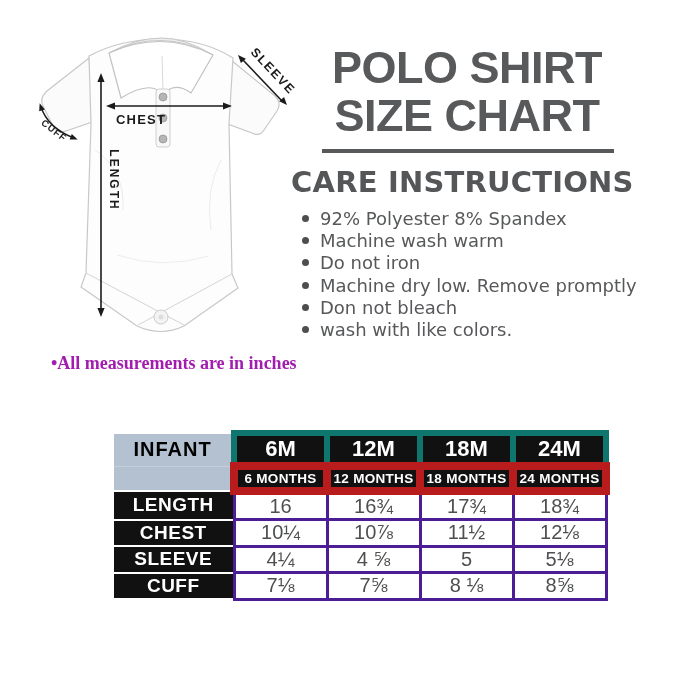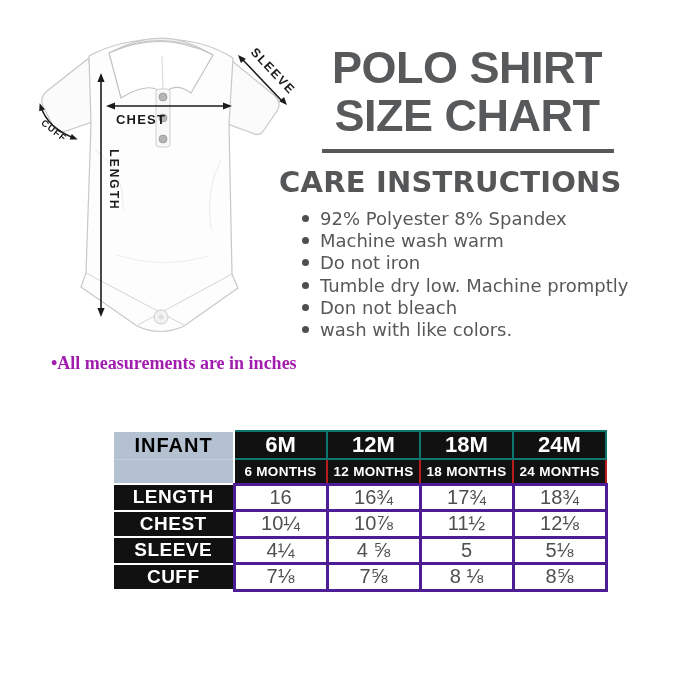--- a/index.html
+++ b/index.html
@@ -19,21 +19,21 @@
   
   .title{
     position:absolute;left:318px;top:44px;width:298px;text-align:center;
     font-size:45px;line-height:48px;font-weight:bold;color:#58595b;letter-spacing:-0.5px;
   }
   .title-underline{
     position:absolute;left:322px;top:149px;width:292px;height:4px;background:#58595b;
   }
   
   .care-heading{
-    position:absolute;left:279px;top:165px;margin:0;
+    position:absolute;left:291px;top:165px;margin:0;
     font-family:"DejaVu Sans",sans-serif;font-size:29px;font-weight:800;
     color:#555658;letter-spacing:0.2px;white-space:nowrap;
   }
   .care-list{
     position:absolute;left:302px;top:207px;width:390px;margin:0;padding:0;list-style:none;
     font-family:"DejaVu Sans",sans-serif;font-size:18px;color:#57585a;
   }
   .care-list li{
     display:flex;align-items:center;height:22.3px;white-space:nowrap;text-align:center;
   }
@@ -55,25 +55,25 @@
   .row-data{height:26.5px;}
   .cell-infant{
     background:var(--accent,#b3c1d1);color:#000000;font-weight:bold;font-size:20px;
     letter-spacing:1px;border:2px solid #fff;border-bottom:1px solid #c3cedb;
   }
   .cell-infant-sub{
     background:var(--accent,#b3c1d1);border:2px solid #fff;border-top:1px solid #c3cedb;
   }
   .cell-size{
     background:var(--table-black,#111);color:#fff;font-weight:bold;font-size:22px;
-    border:2px solid #0f766e;
+    border:6px solid #0f766e;
   }
   .cell-sub{
     background:var(--table-black,#111);color:#fff;font-weight:bold;font-size:13.5px;
-    letter-spacing:0.3px;border:2px solid #b91c1c;margin-left:8px;
+    letter-spacing:0.3px;border:8px solid #b91c1c;margin-left:8px;
   }
   .cell-rowlabel{
     background:var(--table-black,#111);color:#fff;font-weight:bold;font-size:19px;
     letter-spacing:0.5px;border:2px solid #fff;
   }
   .cell-val{
     background:#fff;color:#4e4f51;font-size:20px;border:3px solid #4c1d95;
   }
 </style>
 </head>
@@ -133,21 +133,21 @@
     <div>POLO SHIRT</div>
     <div>SIZE CHART</div>
   </div>
   <div class="title-underline"></div>
 
   <h2 class="care-heading">CARE INSTRUCTIONS</h2>
   <ul class="care-list">
       <li>92% Polyester 8% Spandex</li>
       <li>Machine wash warm</li>
       <li>Do not iron</li>
-      <li>Tumble dry low. Machine promptly</li>
+      <li>Machine dry low. Remove promptly</li>
       <li>Don not bleach</li>
       <li>wash with like colors.</li>
     </ul>
 
   <table class="size-table">
     <colgroup>
       <col class="col-label">
         <col class="col-size">
         <col class="col-size">
         <col class="col-size">

